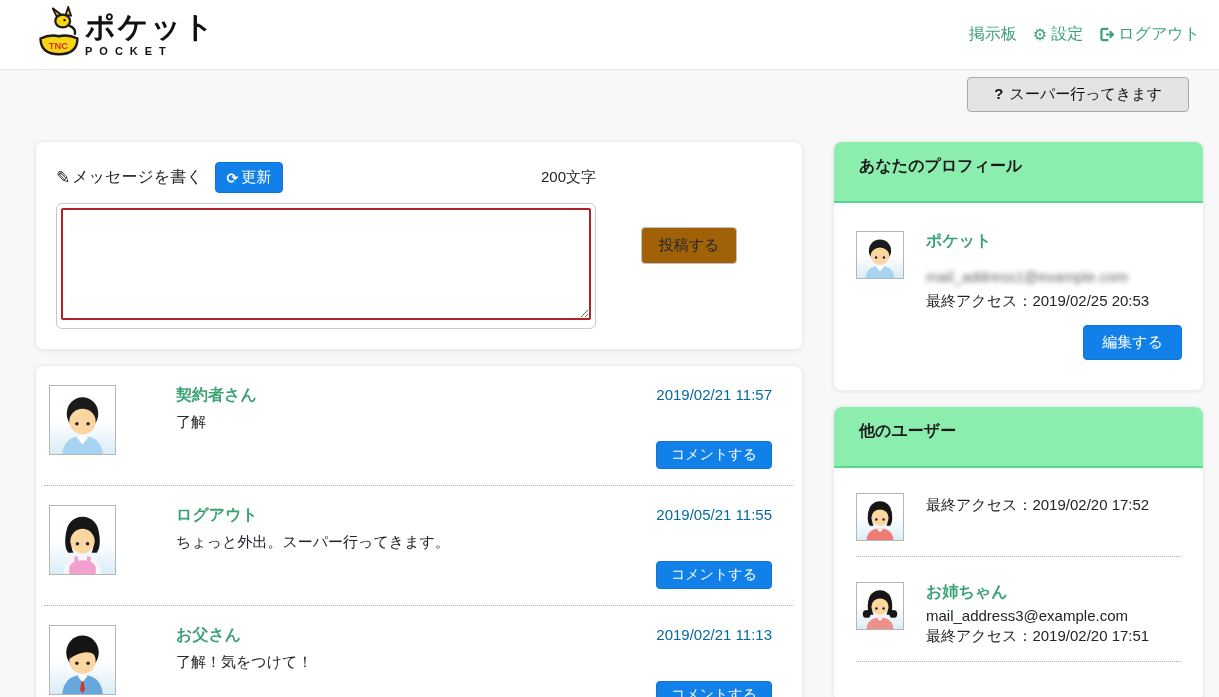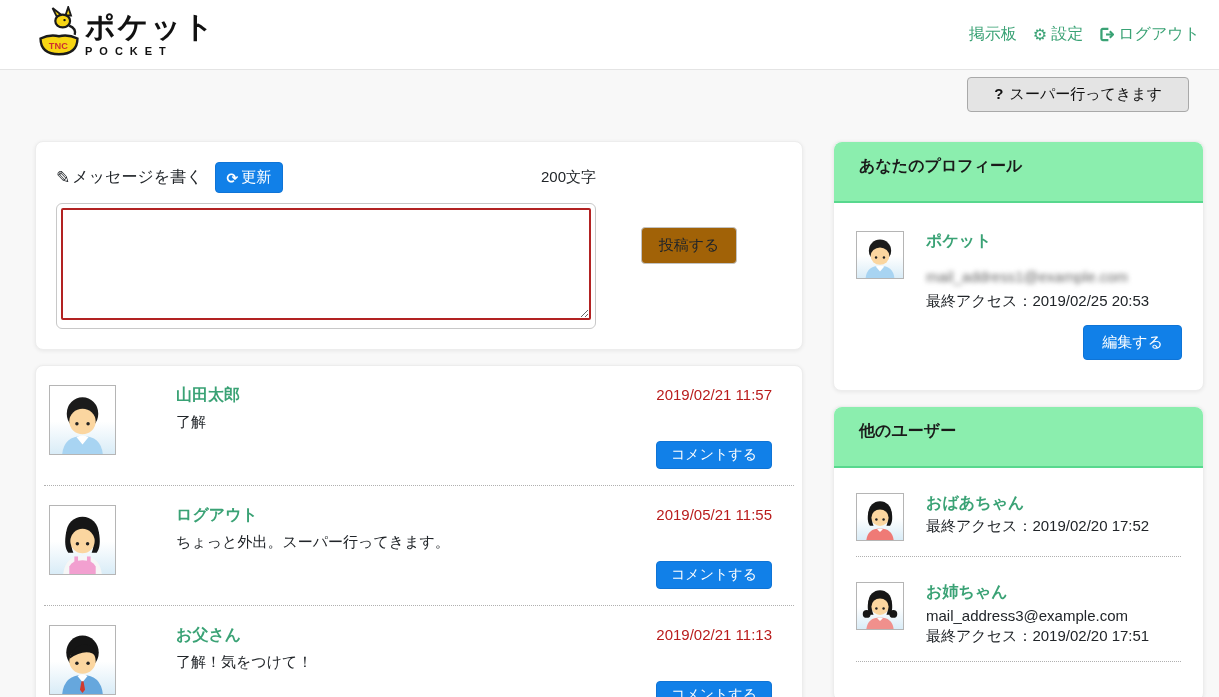--- a/index.html
+++ b/index.html
@@ -75,21 +75,21 @@
   }
   
   .messages-card { margin-top: 15px; }
   .msg-row { display: flex; padding: 19px 30px 16px 13px; }
   .msg-row + .msg-row { border-top: 1px dotted #b0b0b0; margin: 0 8px; padding-left: 5px; padding-right: 22px; }
   .avatar { border: 1px solid #b5b5b5; background: linear-gradient(180deg, #ffffff 52%, #d9ecf7); flex: none; overflow: hidden; }
   .msg-avatar { width: 67px; height: 70px; margin-right: 60px; }
   .msg-main { flex: 1; display: flex; flex-direction: column; }
   .msg-top { display: flex; align-items: baseline; }
   .msg-name { color: #3aa275; font-weight: bold; font-size: 16px; }
-  .msg-time { margin-left: auto; font-size: 15px; color: #b91c1c; }
+  .msg-time { margin-left: auto; font-size: 15px; color: #0369a1; }
   .msg-text { font-size: 15px; color: #212529; margin-top: 7px; }
   .msg-actions { text-align: right; margin-top: 9px; }
   .btn-comment { font-size: 14px; padding: 4px 14px; }
   
   .side-card-header {
     background: #8beeae; border-bottom: 2px solid #58d88e;
     border-radius: 8px 8px 0 0; height: 61px; line-height: 48px;
     padding-left: 25px; font-size: 16px; font-weight: bold; color: #1a1a1a;
   }
   .profile-body { padding: 28px 21px 30px 22px; }
@@ -195,21 +195,21 @@
               <circle cx="32" cy="26" r="15.5" fill="#1b1b1b"></circle>
               <ellipse cx="32" cy="33.5" rx="13" ry="12" fill="#fbd6a0"></ellipse>
               <circle cx="26.5" cy="35.5" r="1.7" fill="#222"></circle>
               <circle cx="37.5" cy="35.5" r="1.7" fill="#222"></circle>
               <path d="M12 64 Q14 47 32 47 Q50 47 52 64 Z" fill="#a8d4f2"></path>
               <path d="M26 48 L32 55 L38 48 Q32 45 26 48 Z" fill="#ffffff"></path>
             </svg>
           </div>
           <div class="msg-main">
             <div class="msg-top">
-              <span class="msg-name">山田太郎</span>
+              <span class="msg-name">契約者さん</span>
               <span class="msg-time">2019/02/21 11:57</span>
             </div>
             <div class="msg-text">了解</div>
             <div class="msg-actions">
               <button class="btn-blue btn-comment">コメントする</button>
             </div>
           </div>
         </div>
 
         <div class="msg-row">
@@ -305,21 +305,20 @@
               <path d="M16 24 C14 34 15 40 18 44 L23 44 C20 37 20.5 30 21 25 Z" fill="#161616"></path>
               <path d="M48 24 C50 34 49 40 46 44 L41 44 C44 37 43.5 30 43 25 Z" fill="#161616"></path>
               <ellipse cx="32" cy="33" rx="12" ry="11.5" fill="#fbd6a0"></ellipse>
               <circle cx="27" cy="35.5" r="1.7" fill="#222"></circle>
               <circle cx="37" cy="35.5" r="1.7" fill="#222"></circle>
               <path d="M13 64 Q15 48 32 48 Q49 48 51 64 Z" fill="#ef7a76"></path>
               <path d="M28 49 L32 53 L36 49 Q32 47 28 49 Z" fill="#ffffff"></path>
             </svg>
           </div>
           <div class="user-info">
-            <div class="user-name">おばあちゃん</div>
             <div class="user-access">最終アクセス：2019/02/20 17:52</div>
           </div>
         </div>
         <div class="user-divider"></div>
 
         <div class="user-row">
           <div class="avatar side-avatar">
             <svg viewBox="0 0 64 64" width="100%" height="100%" preserveAspectRatio="none">
               <circle cx="13.5" cy="43" r="5.5" fill="#161616"></circle>
               <circle cx="50.5" cy="43" r="5.5" fill="#161616"></circle>

